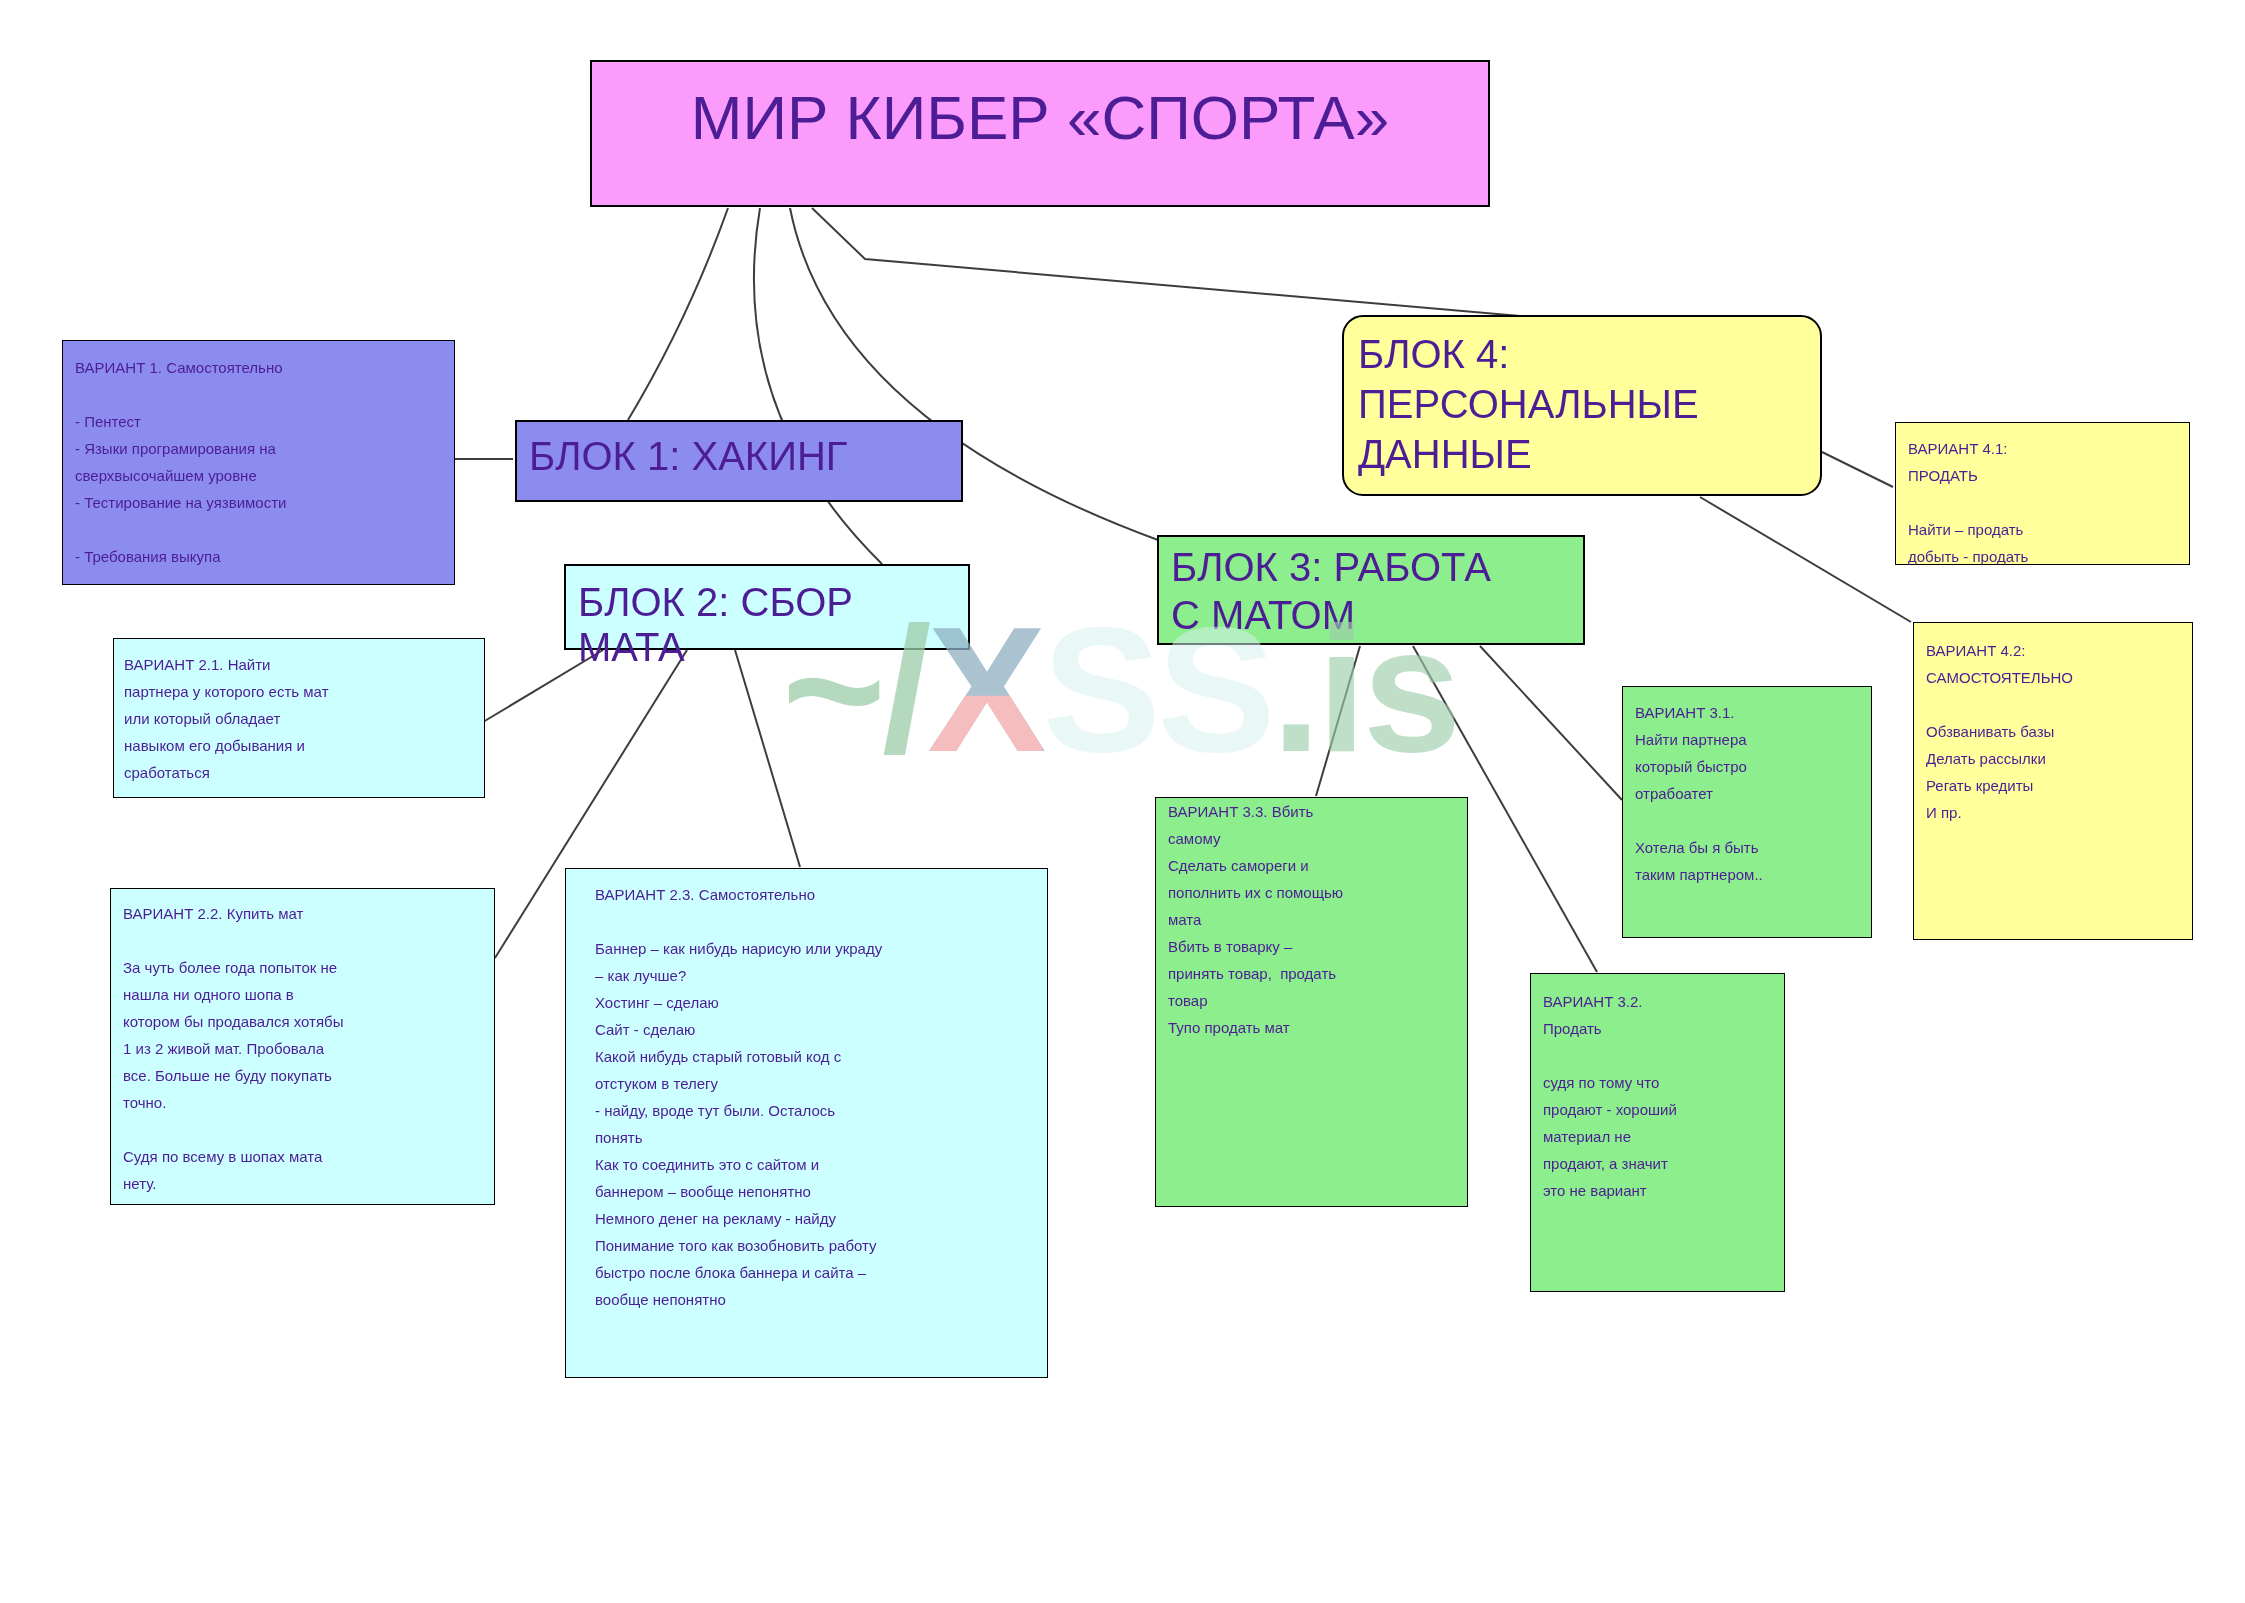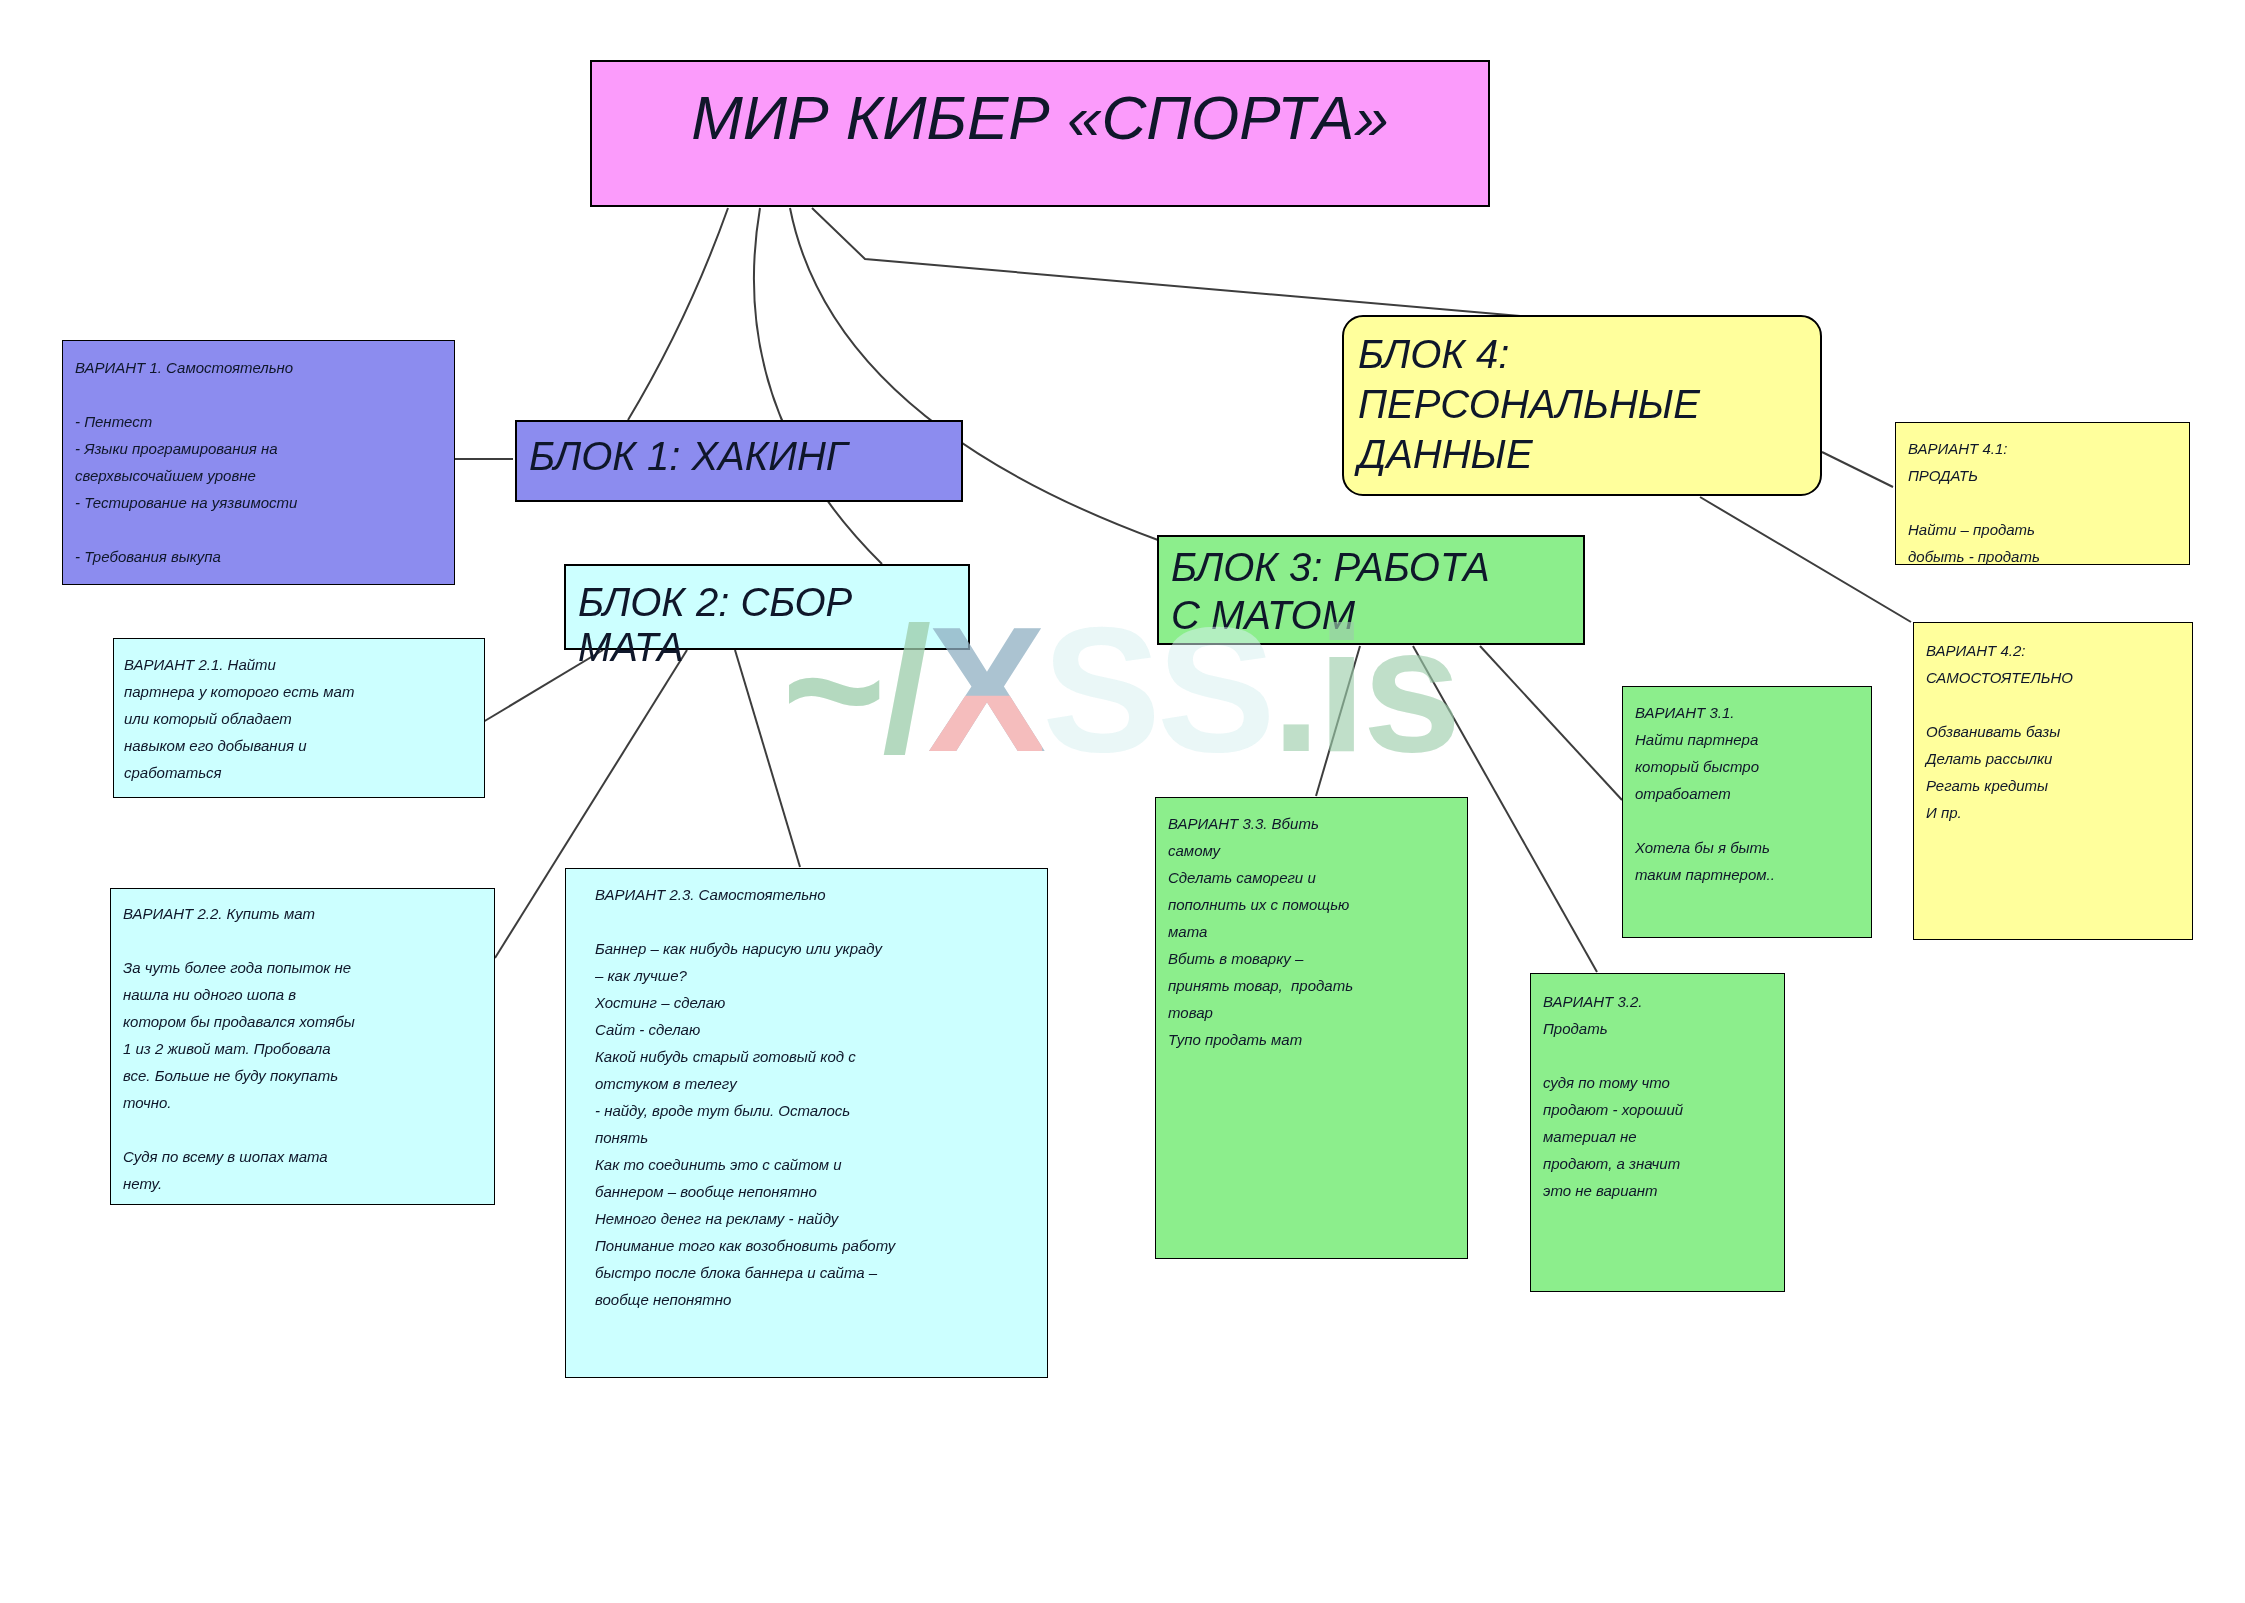--- a/index.html
+++ b/index.html
@@ -2,40 +2,40 @@
 <html><head>
 <meta charset="utf-8">
 <style>
   html,body { margin:0; padding:0; background:#ffffff; }
   #canvas {
     position:relative; width:2245px; height:1603px; background:#ffffff;
     overflow:hidden; font-family:"Liberation Sans", sans-serif; color:#000;
   }
   #connector-layer { position:absolute; left:0; top:0; width:2245px; height:1603px; }
 
-  .box { position:absolute; box-sizing:border-box; border:2px solid #000; color:#0f172a; z-index:2;font-style:italic; }
+  .box { position:absolute; box-sizing:border-box; border:2px solid #000; color:#4c1d95; z-index:2; }
   .box .txt { white-space:pre-wrap; }
 
   #title-box { left:590px; top:60px; width:900px; height:147px; background:#FB9BFB;
                font-size:62px; text-align:center; padding-top:20px; }
   #block1 { left:515px; top:420px; width:448px; height:82px; background:#8C8CEF;
             font-size:40px; padding:12px 8px 0 12px; }
   #block2 { left:564px; top:564px; width:406px; height:86px; background:#CCFFFF;
             font-size:40px; padding:14px 16px 0 12px; }
   #block3 { left:1157px; top:535px; width:428px; height:110px; background:#8CEE8C;
             font-size:40px; line-height:1.2; padding:6px 0 0 12px; }
   #block4 { left:1342px; top:315px; width:480px; height:181px; background:#FFFF9C;
             font-size:40px; line-height:1.25; padding:12px 0 0 14px;border-radius:21px; }
 
   .variant { border:1.5px solid #000; font-size:15px; line-height:27px; }
   #variant1  { left:62px;   top:340px; width:393px; height:245px; background:#8C8CEF; padding:13px 12px; }
   #variant21 { left:113px;  top:638px; width:372px; height:160px; background:#CCFFFF; padding:12px 10px; }
   #variant22 { left:110px;  top:888px; width:385px; height:317px; background:#CCFFFF; padding:11px 12px; }
   #variant23 { left:565px;  top:868px; width:483px; height:510px; background:#CCFFFF; padding:12px 29px; }
-  #variant33 { left:1155px; top:797px; width:313px; height:462px; background:#8CEE8C; padding:12px 12px; }
+  #variant33 { left:1155px; top:797px; width:313px; height:410px; background:#8CEE8C; padding:0 12px; }
   #variant31 { left:1622px; top:686px; width:250px; height:252px; background:#8CEE8C; padding:12px 12px; }
   #variant32 { left:1530px; top:973px; width:255px; height:319px; background:#8CEE8C; padding:14px 12px; }
   #variant41 { left:1895px; top:422px; width:295px; height:143px; background:#FFFF9C; padding:12px 12px; }
   #variant42 { left:1913px; top:622px; width:280px; height:318px; background:#FFFF9C; padding:14px 12px; }
 
   
   #watermark { position:absolute; left:782px; top:592px; z-index:5; display:flex; align-items:flex-start;
                font-weight:bold; font-size:178px; line-height:1.1; letter-spacing:-4px; opacity:.75;
                pointer-events:none; }
   .wm-green { color:#9CCDAA; }

